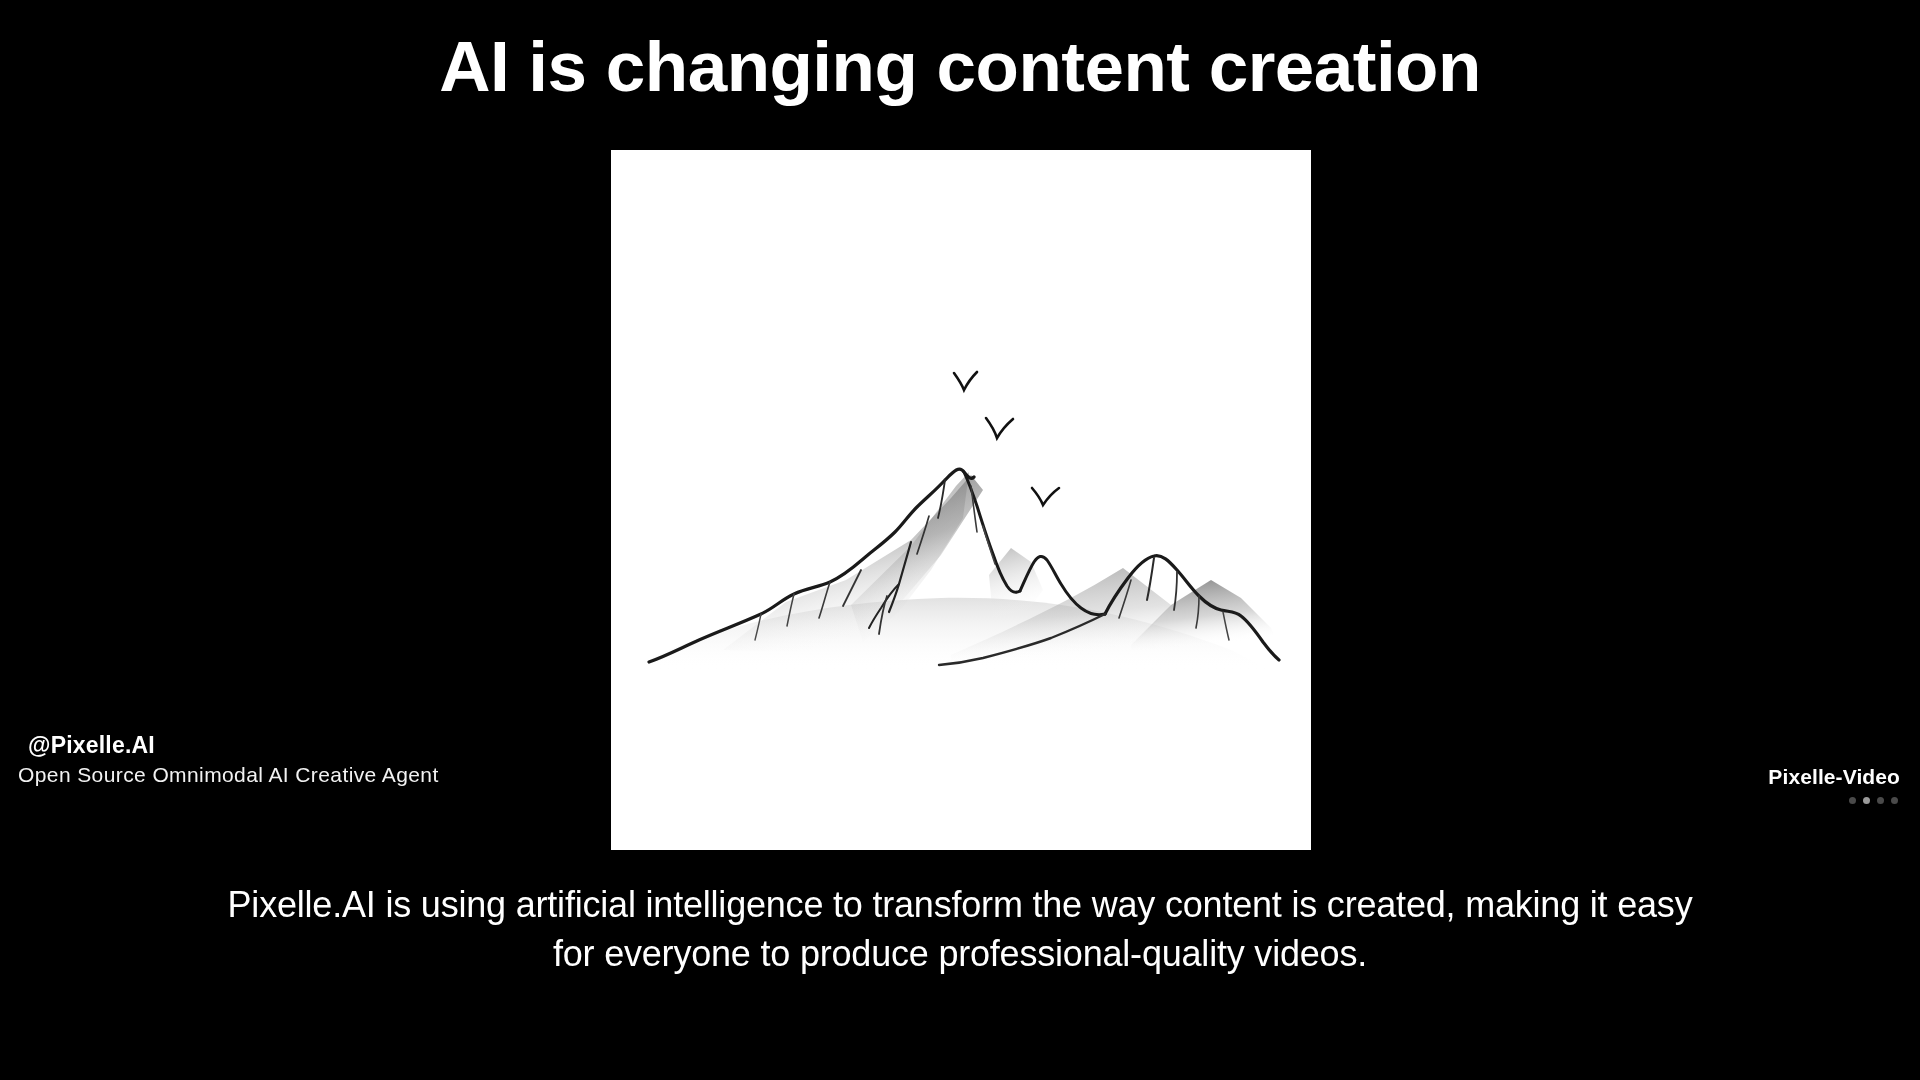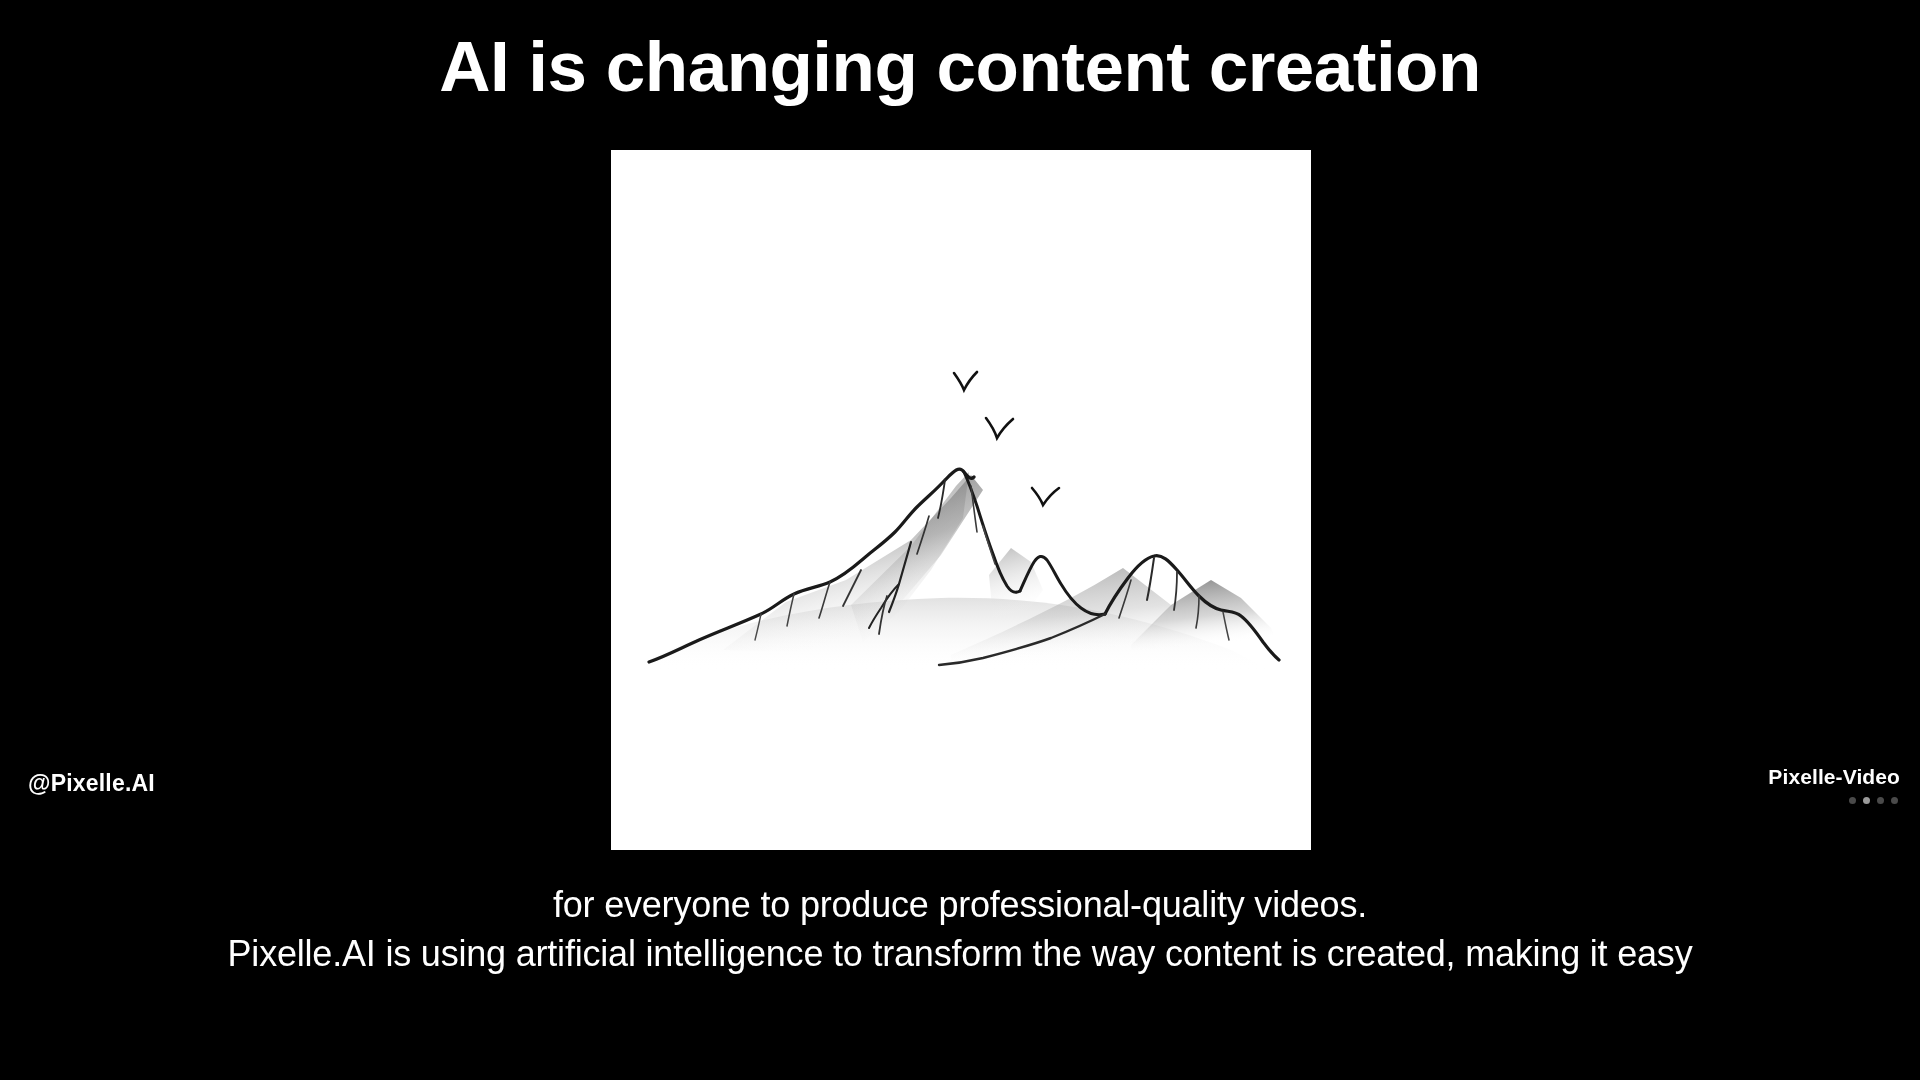--- a/index.html
+++ b/index.html
@@ -50,21 +50,21 @@
     font-weight:400;
     font-size:36px;
     line-height:49px;
     letter-spacing:-0.2px;
   }
   .caption .line { display:block; white-space:nowrap; }
 
   
   .brand {
     position:absolute;
-    left:18px; bottom:10px;
+    left:18px; bottom:18px;
     color:#ffffff;
   }
   .brand-handle {
     font-family:"Liberation Sans", sans-serif;
     font-weight:700;
     font-size:23px;
     letter-spacing:0.2px;
     padding-left:10px;
     line-height:30px;
   }
@@ -188,26 +188,27 @@
 
       <g stroke="#111111" fill="none" stroke-width="2.6" stroke-linecap="round">
         <path d="M343 223 C 348 230, 351 235, 353 240 C 356 234, 360 228, 366 222"></path>
         <path d="M375 268 C 381 276, 384 282, 386 288 C 390 281, 395 275, 402 269"></path>
         <path d="M421 338 C 427 345, 430 350, 432 355 C 436 349, 441 343, 448 338"></path>
       </g>
     </svg>
   </div>
 
   <div class="caption">
+    <span class="line">Pixelle.AI is using artificial intelligence to transform the way content is created, making it easy</span>
     <span class="line">for everyone to produce professional-quality videos.</span>
-    <span class="line">Pixelle.AI is using artificial intelligence to transform the way content is created, making it easy</span>
   </div>
 
   <div class="brand">
     <div class="brand-handle">@Pixelle.AI</div>
+    <div class="brand-tagline">Open Source Omnimodal AI Creative Agent</div>
   </div>
 
   <div class="watermark">
     <div class="watermark-label">Pixelle-Video</div>
     <div class="watermark-dots">
       <span class="dot"></span>
       <span class="dot active"></span>
       <span class="dot"></span>
       <span class="dot"></span>
     </div>

